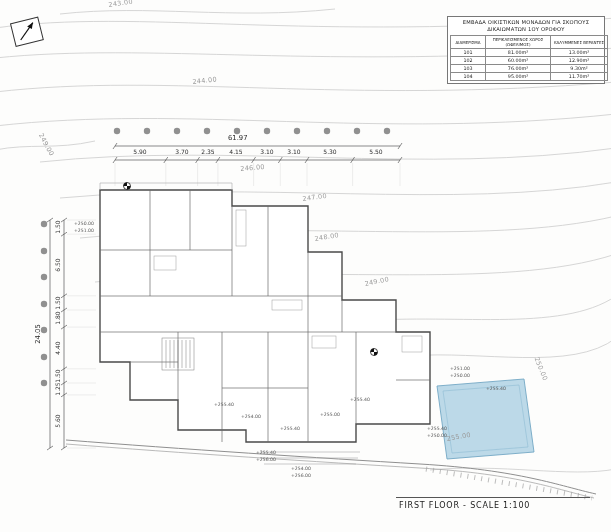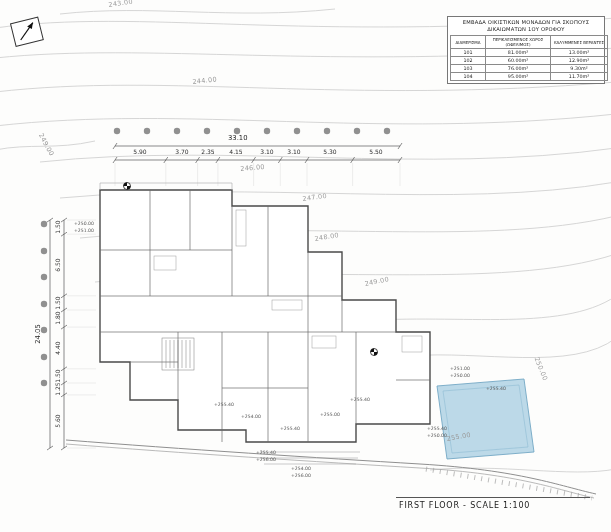--- a/index.html
+++ b/index.html
@@ -207,21 +207,21 @@
   <div class="lbl contour-lbl" style="left:108px;top:1px;transform:rotate(-8deg)">243.00</div>
   <div class="lbl contour-lbl" style="left:192px;top:78px;transform:rotate(-6deg)">244.00</div>
   <div class="lbl contour-lbl" style="left:44px;top:132px;transform:rotate(62deg)">249.00</div>
   <div class="lbl contour-lbl" style="left:240px;top:165px;transform:rotate(-5deg)">246.00</div>
   <div class="lbl contour-lbl" style="left:302px;top:195px;transform:rotate(-7deg)">247.00</div>
   <div class="lbl contour-lbl" style="left:314px;top:235px;transform:rotate(-9deg)">248.00</div>
   <div class="lbl contour-lbl" style="left:364px;top:280px;transform:rotate(-11deg)">249.00</div>
   <div class="lbl contour-lbl" style="left:540px;top:356px;transform:rotate(68deg)">250.00</div>
   <div class="lbl contour-lbl" style="left:446px;top:435px;transform:rotate(-10deg)">255.00</div>
 
-  <div class="lbl total-lab" style="left:228px;top:134px;">33.10</div>
+  <div class="lbl total-lab" style="left:228px;top:134px;">61.97</div>
   <div class="lbl hlab" style="left:140px;top:148px;">5.90</div>
   <div class="lbl hlab" style="left:182px;top:148px;">3.70</div>
   <div class="lbl hlab" style="left:208px;top:148px;">2.35</div>
   <div class="lbl hlab" style="left:236px;top:148px;">4.15</div>
   <div class="lbl hlab" style="left:267px;top:148px;">3.10</div>
   <div class="lbl hlab" style="left:294px;top:148px;">3.10</div>
   <div class="lbl hlab" style="left:330px;top:148px;">5.30</div>
   <div class="lbl hlab" style="left:376px;top:148px;">5.50</div>
 
   <div class="lbl vlab total-lab" style="left:38px;top:334px;">24.05</div>

